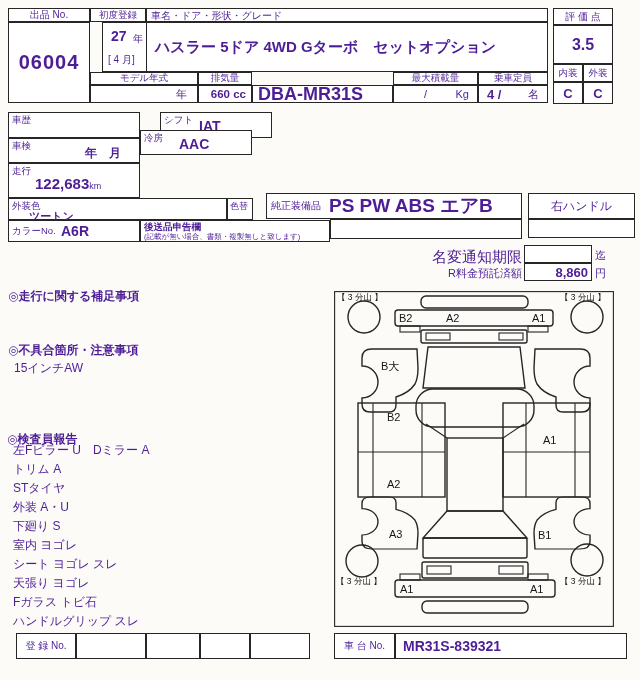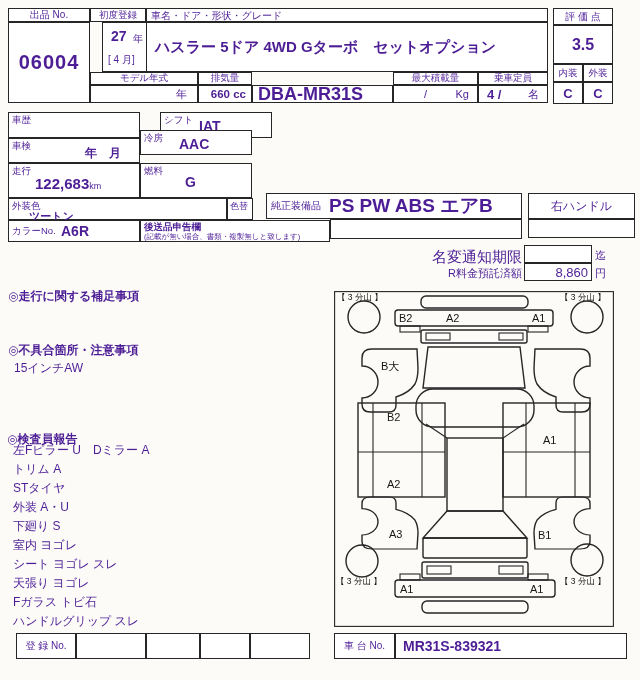--- a/index.html
+++ b/index.html
@@ -74,24 +74,20 @@
     <span class="sv" style="right:18px;top:6px;font-size:12px;">年　月</span>
   </div>
   <div class="c" style="left:140px;top:130px;width:112px;height:25px;">
     <span class="sl">冷房</span>
     <span class="sv" style="left:38px;top:5px;font-size:14px;">AAC</span>
   </div>
   <div class="c" style="left:8px;top:163px;width:132px;height:35px;">
     <span class="sl">走行</span>
     <span class="sv" style="left:26px;top:11px;font-size:15px;"><span>122,683</span><span style="font-size:9px;font-weight:400;">km</span></span>
   </div>
-  <div class="c" style="left:140px;top:163px;width:112px;height:35px;">
-    <span class="sl">燃料</span>
-    <span class="sv" style="left:44px;top:10px;font-size:14px;">G</span>
-  </div>
   <div class="c" style="left:8px;top:198px;width:219px;height:22px;">
     <span class="sl">外装色</span>
     <span class="sv" style="left:4px;top:10px;font-size:11px;margin-left:16px;">ツートン</span>
   </div>
   <div class="c" style="left:227px;top:198px;width:26px;height:22px;">
     <span class="sl" style="font-size:9px;left:2px;">色替</span>
   </div>
   <div class="c" style="left:8px;top:220px;width:132px;height:22px;">
     <span class="sl" style="top:4px;">カラーNo.</span>
     <span class="sv" style="left:52px;top:2px;font-size:14px;">A6R</span>
@@ -106,21 +102,21 @@
     <span style="font-size:19px;font-weight:600;margin-left:8px;white-space:pre;">PS PW ABS エアB</span>
   </div>
   <div class="c cen" style="left:528px;top:193px;width:107px;height:26px;font-size:12px;">右ハンドル</div>
   <div class="c" style="left:330px;top:219px;width:192px;height:20px;"></div>
   <div class="c" style="left:528px;top:219px;width:107px;height:19px;"></div>
 
   <div class="t" style="left:400px;top:248px;width:122px;text-align:right;font-size:15px;">名変通知期限</div>
   <div class="c" style="left:524px;top:245px;width:68px;height:18px;"></div>
   <div class="t" style="left:595px;top:248px;font-size:11px;">迄</div>
   <div class="t" style="left:400px;top:266px;width:122px;text-align:right;font-size:11px;">R料金預託済額</div>
-  <div class="c rowflex" style="left:524px;top:263px;width:68px;height:18px;justify-content:flex-end;padding-right:3px;font-size:13px;font-weight:400;">8,860</div>
+  <div class="c rowflex" style="left:524px;top:263px;width:68px;height:18px;justify-content:flex-end;padding-right:3px;font-size:13px;font-weight:700;">8,860</div>
   <div class="t" style="left:595px;top:266px;font-size:11px;">円</div>
 
   <div class="t" style="left:8px;top:288px;font-size:12px;font-weight:600;">◎走行に関する補足事項</div>
   <div class="t" style="left:8px;top:342px;font-size:12px;font-weight:600;">◎不具合箇所・注意事項</div>
   <div class="t" style="left:14px;top:360px;font-size:12px;">15インチAW</div>
   <div class="t" style="left:7px;top:431px;font-size:12px;font-weight:600;">◎検査員報告</div>
   <div style="position:absolute;left:13px;top:441px;width:300px;font-size:12px;line-height:19px;">
     <div class="t" style="position:static;">左Fピラー U　Dミラー A</div>
     <div class="t" style="position:static;">トリム A</div>
     <div class="t" style="position:static;">STタイヤ</div>

